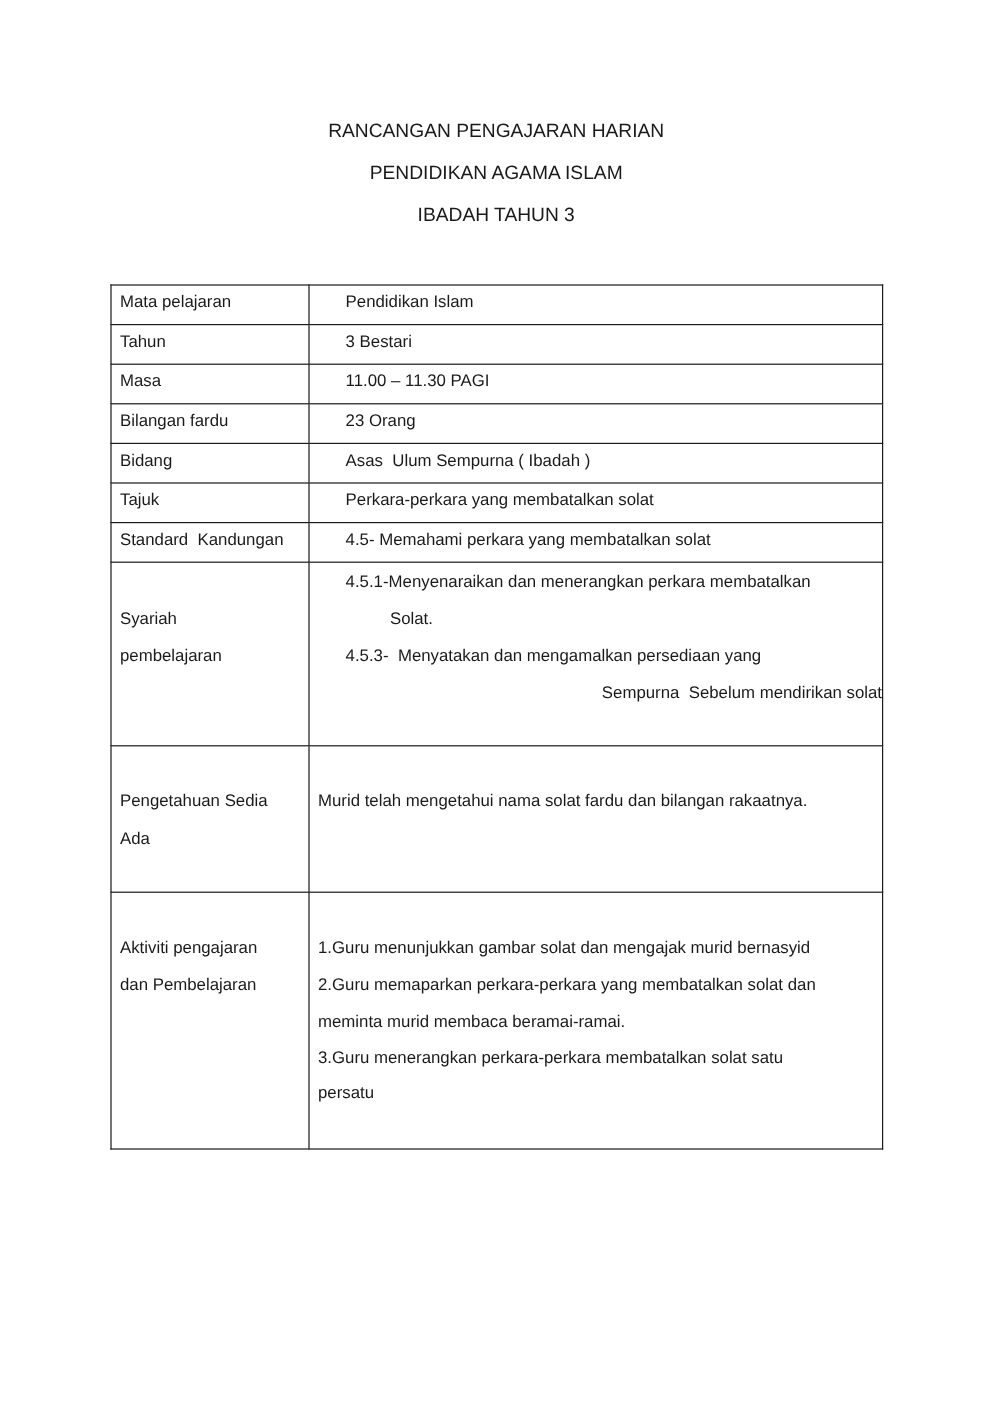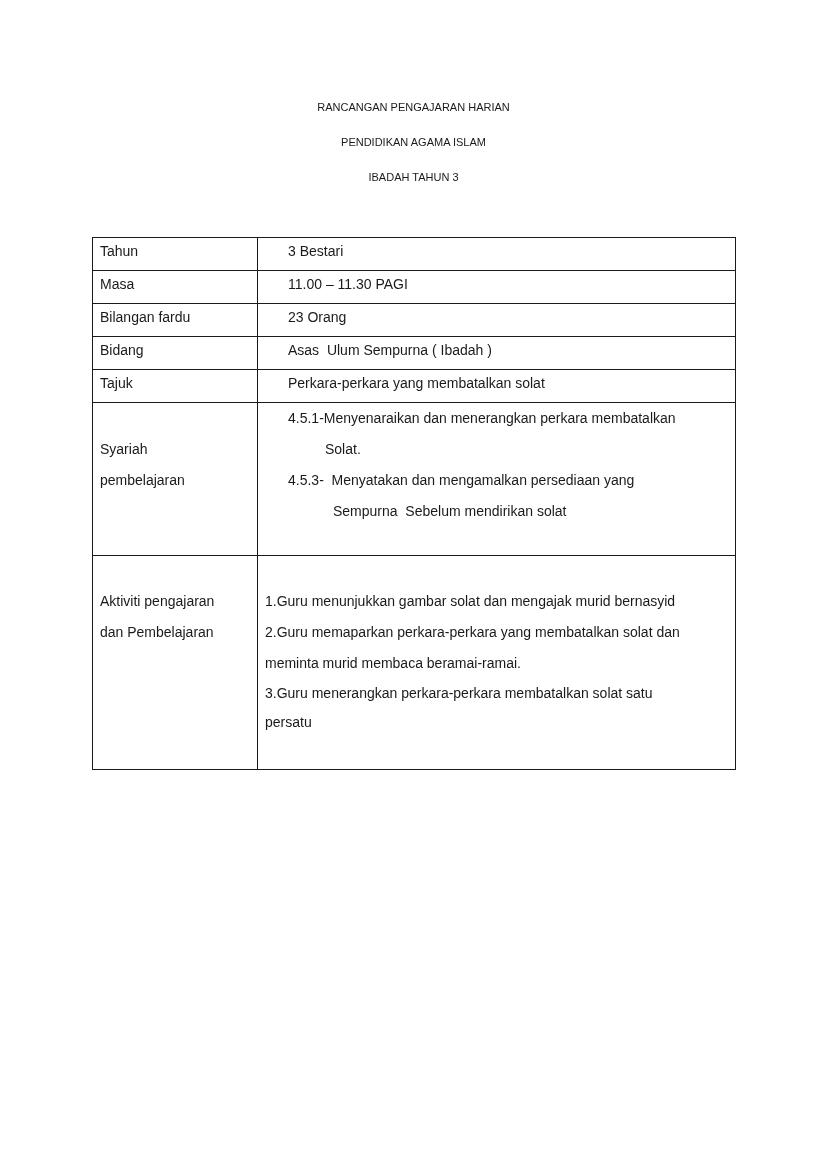--- a/index.html
+++ b/index.html
@@ -13,21 +13,21 @@
       position: relative;
       font-family: "Liberation Sans", "DejaVu Sans", sans-serif;
       color: #1a1a1a;
       font-size: 14px;
     }
     .heading {
       position: absolute;
       left: 0;
       width: 827px;
       text-align: center;
-      font-size: 11px;
+      font-size: 16px;
       letter-spacing: 0;
     }
     #h1 { top: 101px; }
     #h2 { top: 136px; }
     #h3 { top: 171px; }
 
     table.rph {
       position: absolute;
       left: 92px;
       top: 237px;
@@ -46,21 +46,21 @@
     col.c2 { width: 478px; }
 
     td.label { padding-left: 7px !important; }
     td.val-indent { padding-left: 30px !important; }
     td.val { padding-left: 7px !important; }
 
     tr.simple td { height: 30px; line-height: 22px; padding-top: 2px !important; vertical-align: top; }
 
     .line { display: block; white-space: nowrap; }
     .indent2 { padding-left: 37px; }
-    .indent3 { padding-left: 45px; }
+    .indent3 { padding-left: 45px; text-align: right; }
 
     tr.std-pemb td { height: 121px; }
     tr.std-pemb td.label { padding-top: 31px !important; }
     tr.std-pemb td.val-indent { padding-top: 0; }
 
     tr.sedia td { height: 91px; }
     tr.sedia td.label { padding-top: 30px !important; }
     tr.sedia td.val { padding-top: 30px !important; }
 
     tr.objektif td { height: 152px; }
@@ -78,53 +78,70 @@
 <div class="heading" id="h2">PENDIDIKAN AGAMA ISLAM</div>
 <div class="heading" id="h3">IBADAH TAHUN 3</div>
 
 <table class="rph">
   <colgroup>
       <col class="c1">
       <col class="c2">
     </colgroup>
   <tbody>
     <tr class="simple">
+      <td class="label">Mata pelajaran</td>
+      <td class="val-indent">Pendidikan Islam</td>
+    </tr>
+    <tr class="simple">
       <td class="label">Tahun</td>
       <td class="val-indent">3 Bestari</td>
     </tr>
     <tr class="simple">
       <td class="label">Masa</td>
       <td class="val-indent">11.00 – 11.30 PAGI</td>
     </tr>
     <tr class="simple">
       <td class="label">Bilangan fardu</td>
       <td class="val-indent">23 Orang</td>
     </tr>
     <tr class="simple">
       <td class="label">Bidang</td>
       <td class="val-indent" style="white-space:pre;">Asas  Ulum Sempurna ( Ibadah )</td>
     </tr>
     <tr class="simple">
       <td class="label">Tajuk</td>
       <td class="val-indent">Perkara-perkara yang membatalkan solat</td>
     </tr>
+    <tr class="simple">
+      <td class="label" style="white-space:pre;">Standard  Kandungan</td>
+      <td class="val-indent">4.5- Memahami perkara yang membatalkan solat</td>
+    </tr>
 
     <tr class="std-pemb">
       <td class="label">
         <span class="line">Syariah</span>
         <span class="line">pembelajaran</span>
       </td>
       <td class="val-indent">
         <span class="line">4.5.1-Menyenaraikan dan menerangkan perkara membatalkan</span>
         <span class="line indent2">Solat.</span>
         <span class="line" style="white-space:pre;">4.5.3-  Menyatakan dan mengamalkan persediaan yang</span>
         <span class="line indent3" style="white-space:pre;">Sempurna  Sebelum mendirikan solat</span>
       </td>
     </tr>
 
+    <tr class="sedia">
+      <td class="label">
+        <span class="line">Pengetahuan Sedia</span>
+        <span class="line">Ada</span>
+      </td>
+      <td class="val">
+        <span class="line">Murid telah mengetahui nama solat fardu dan bilangan rakaatnya.</span>
+      </td>
+    </tr>
 
 
     <tr class="aktiviti">
       <td class="label">
         <span class="line">Aktiviti pengajaran</span>
         <span class="line">dan Pembelajaran</span>
       </td>
       <td class="val">
         <span class="line">1.Guru menunjukkan gambar solat dan mengajak murid bernasyid</span>
         <span class="line">2.Guru memaparkan perkara-perkara yang membatalkan solat dan</span>

